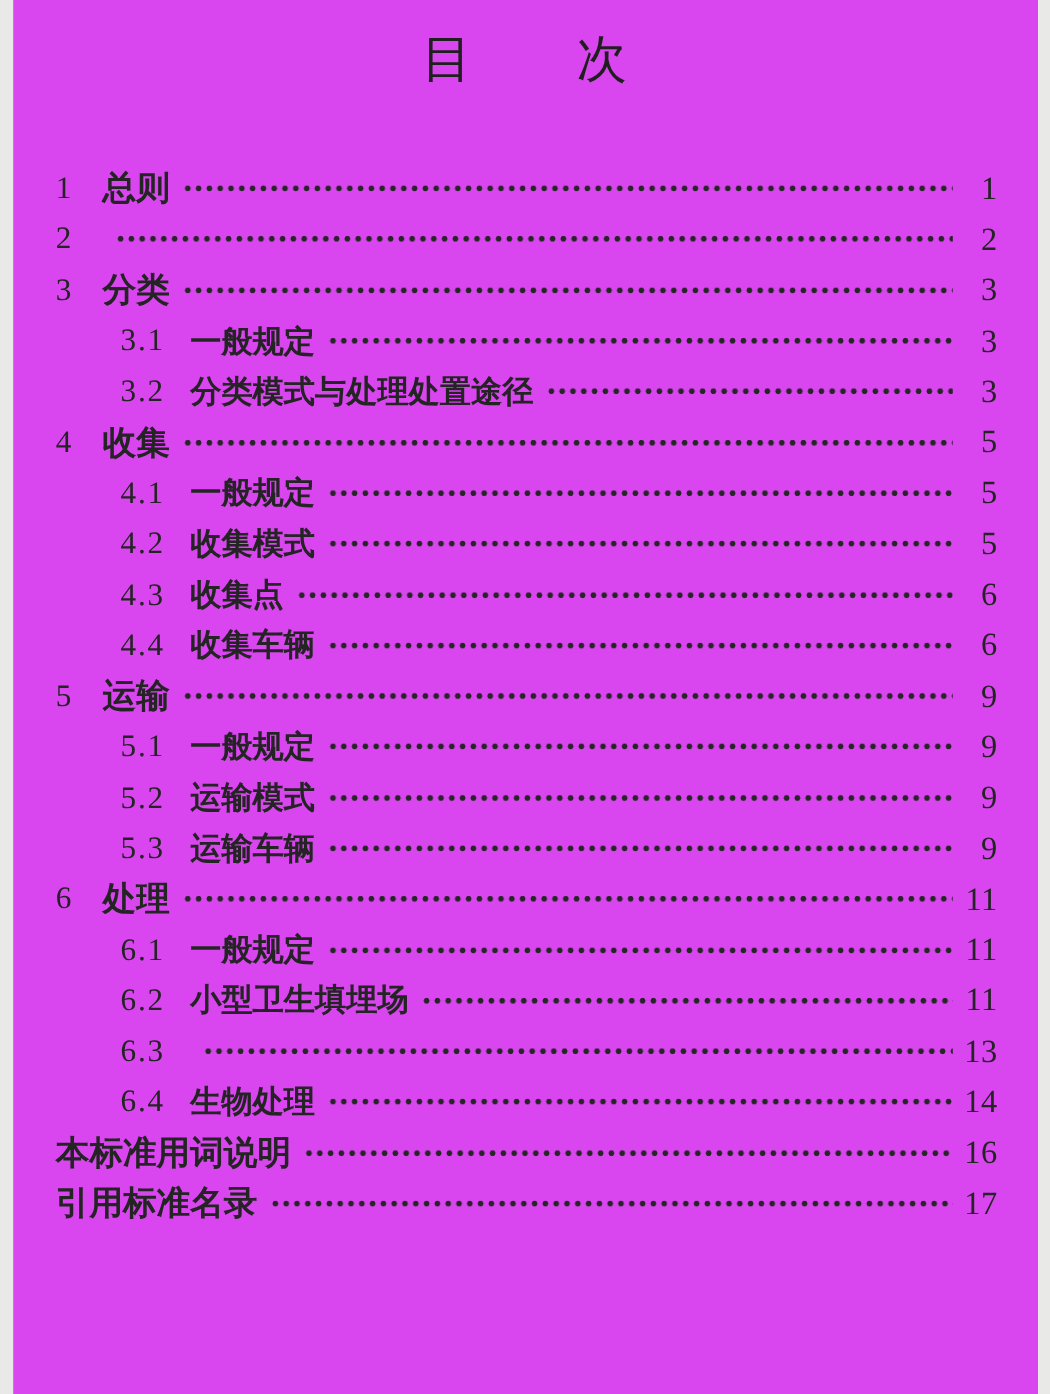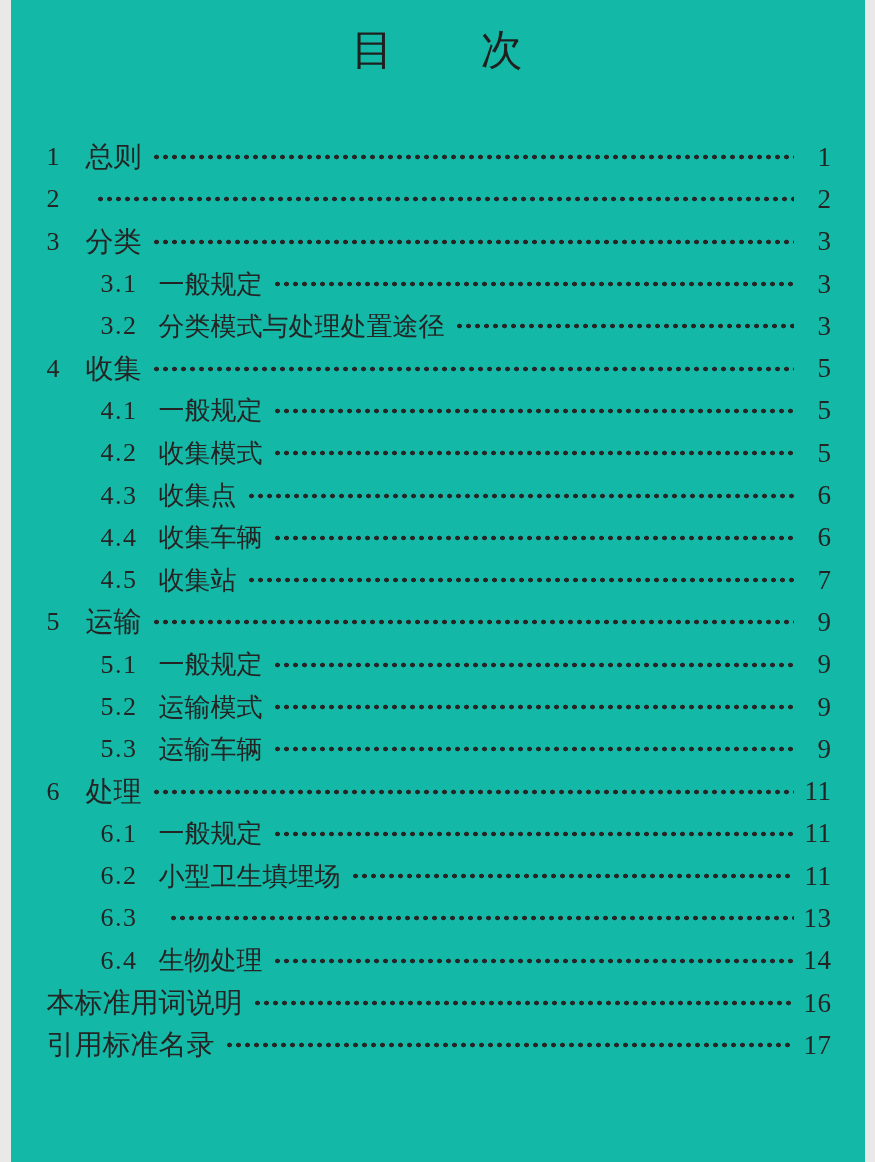--- a/index.html
+++ b/index.html
@@ -2,21 +2,21 @@
 <html><head>
 <meta charset="utf-8">
 <style>
   * { margin: 0; padding: 0; box-sizing: border-box; }
   html, body { background: #e9e9e7; }
   .page {
     position: relative;
     width: 854px;
     height: 1162px;
     margin: 0 auto;
-    background: #14b8a6;
+    background: #d946ef;
     color: #242424;
     font-family: "Liberation Serif", "DejaVu Serif", serif;
     overflow: hidden;
   }
   .toc-title {
     margin-top: 22px;
     height: 56px;
     line-height: 56px;
     text-align: center;
     font-size: 42px;
@@ -40,20 +40,21 @@
   .toc-row .num {
     flex: 0 0 auto;
     letter-spacing: 1.5px;
     font-size: 26px;
   }
   .toc-row.level-1 .num { width: 39px; }
   .toc-row.level-2 { padding-left: 90px; font-size: 26px; }
   .toc-row.level-2 .num { width: 58px; }
   .toc-row .label {
     flex: 0 0 auto;
+    font-weight: bold;
   }
   .toc-row .dots {
     flex: 1 1 auto;
     height: 6px;
     margin: 0 8px 0 10px;
     background-image: radial-gradient(circle, #262626 2.1px, transparent 2.7px);
     background-size: 9px 6px;
     background-position: left center;
     background-repeat: repeat-x;
   }
@@ -123,26 +124,20 @@
     <span class="label">收集点</span>
     <span class="dots"></span>
     <span class="pagenum">6</span>
   </div>
       <div class="toc-row level-2">
     <span class="num">4.4</span>
     <span class="label">收集车辆</span>
     <span class="dots"></span>
     <span class="pagenum">6</span>
   </div>
-      <div class="toc-row level-2">
-    <span class="num">4.5</span>
-    <span class="label">收集站</span>
-    <span class="dots"></span>
-    <span class="pagenum">7</span>
-  </div>
       <div class="toc-row level-1">
     <span class="num">5</span>
     <span class="label">运输</span>
     <span class="dots"></span>
     <span class="pagenum">9</span>
   </div>
       <div class="toc-row level-2">
     <span class="num">5.1</span>
     <span class="label">一般规定</span>
     <span class="dots"></span>

